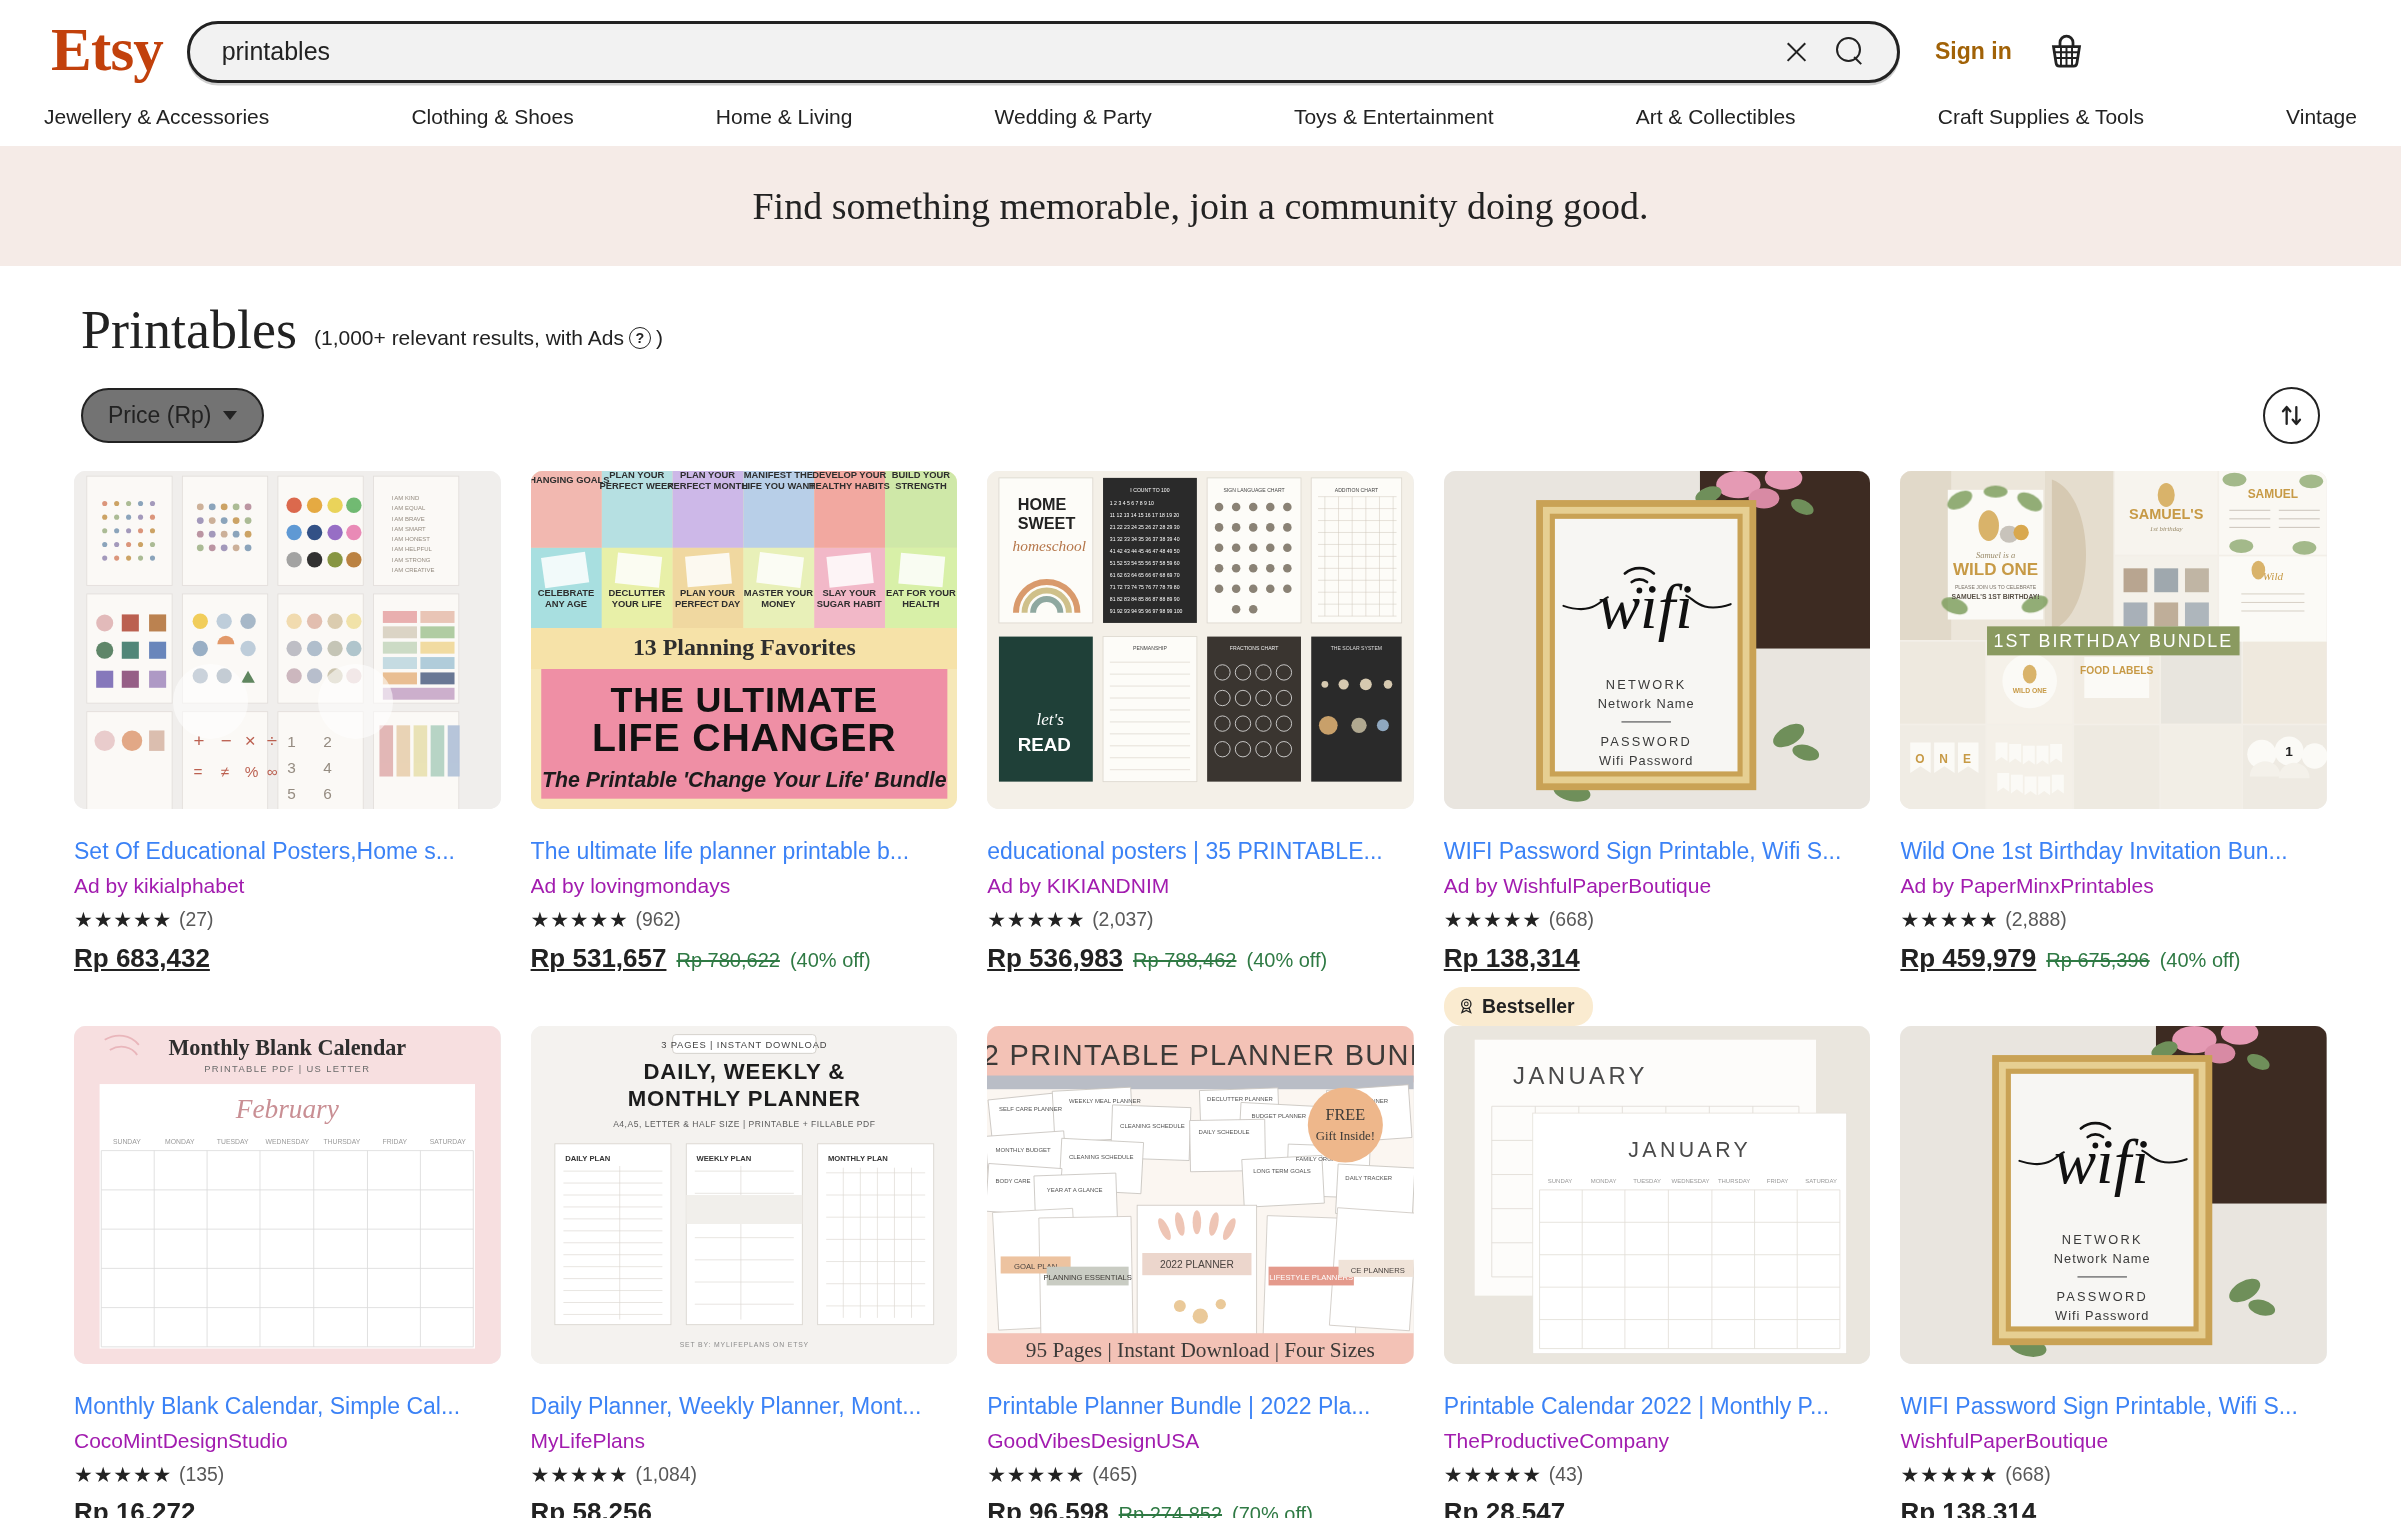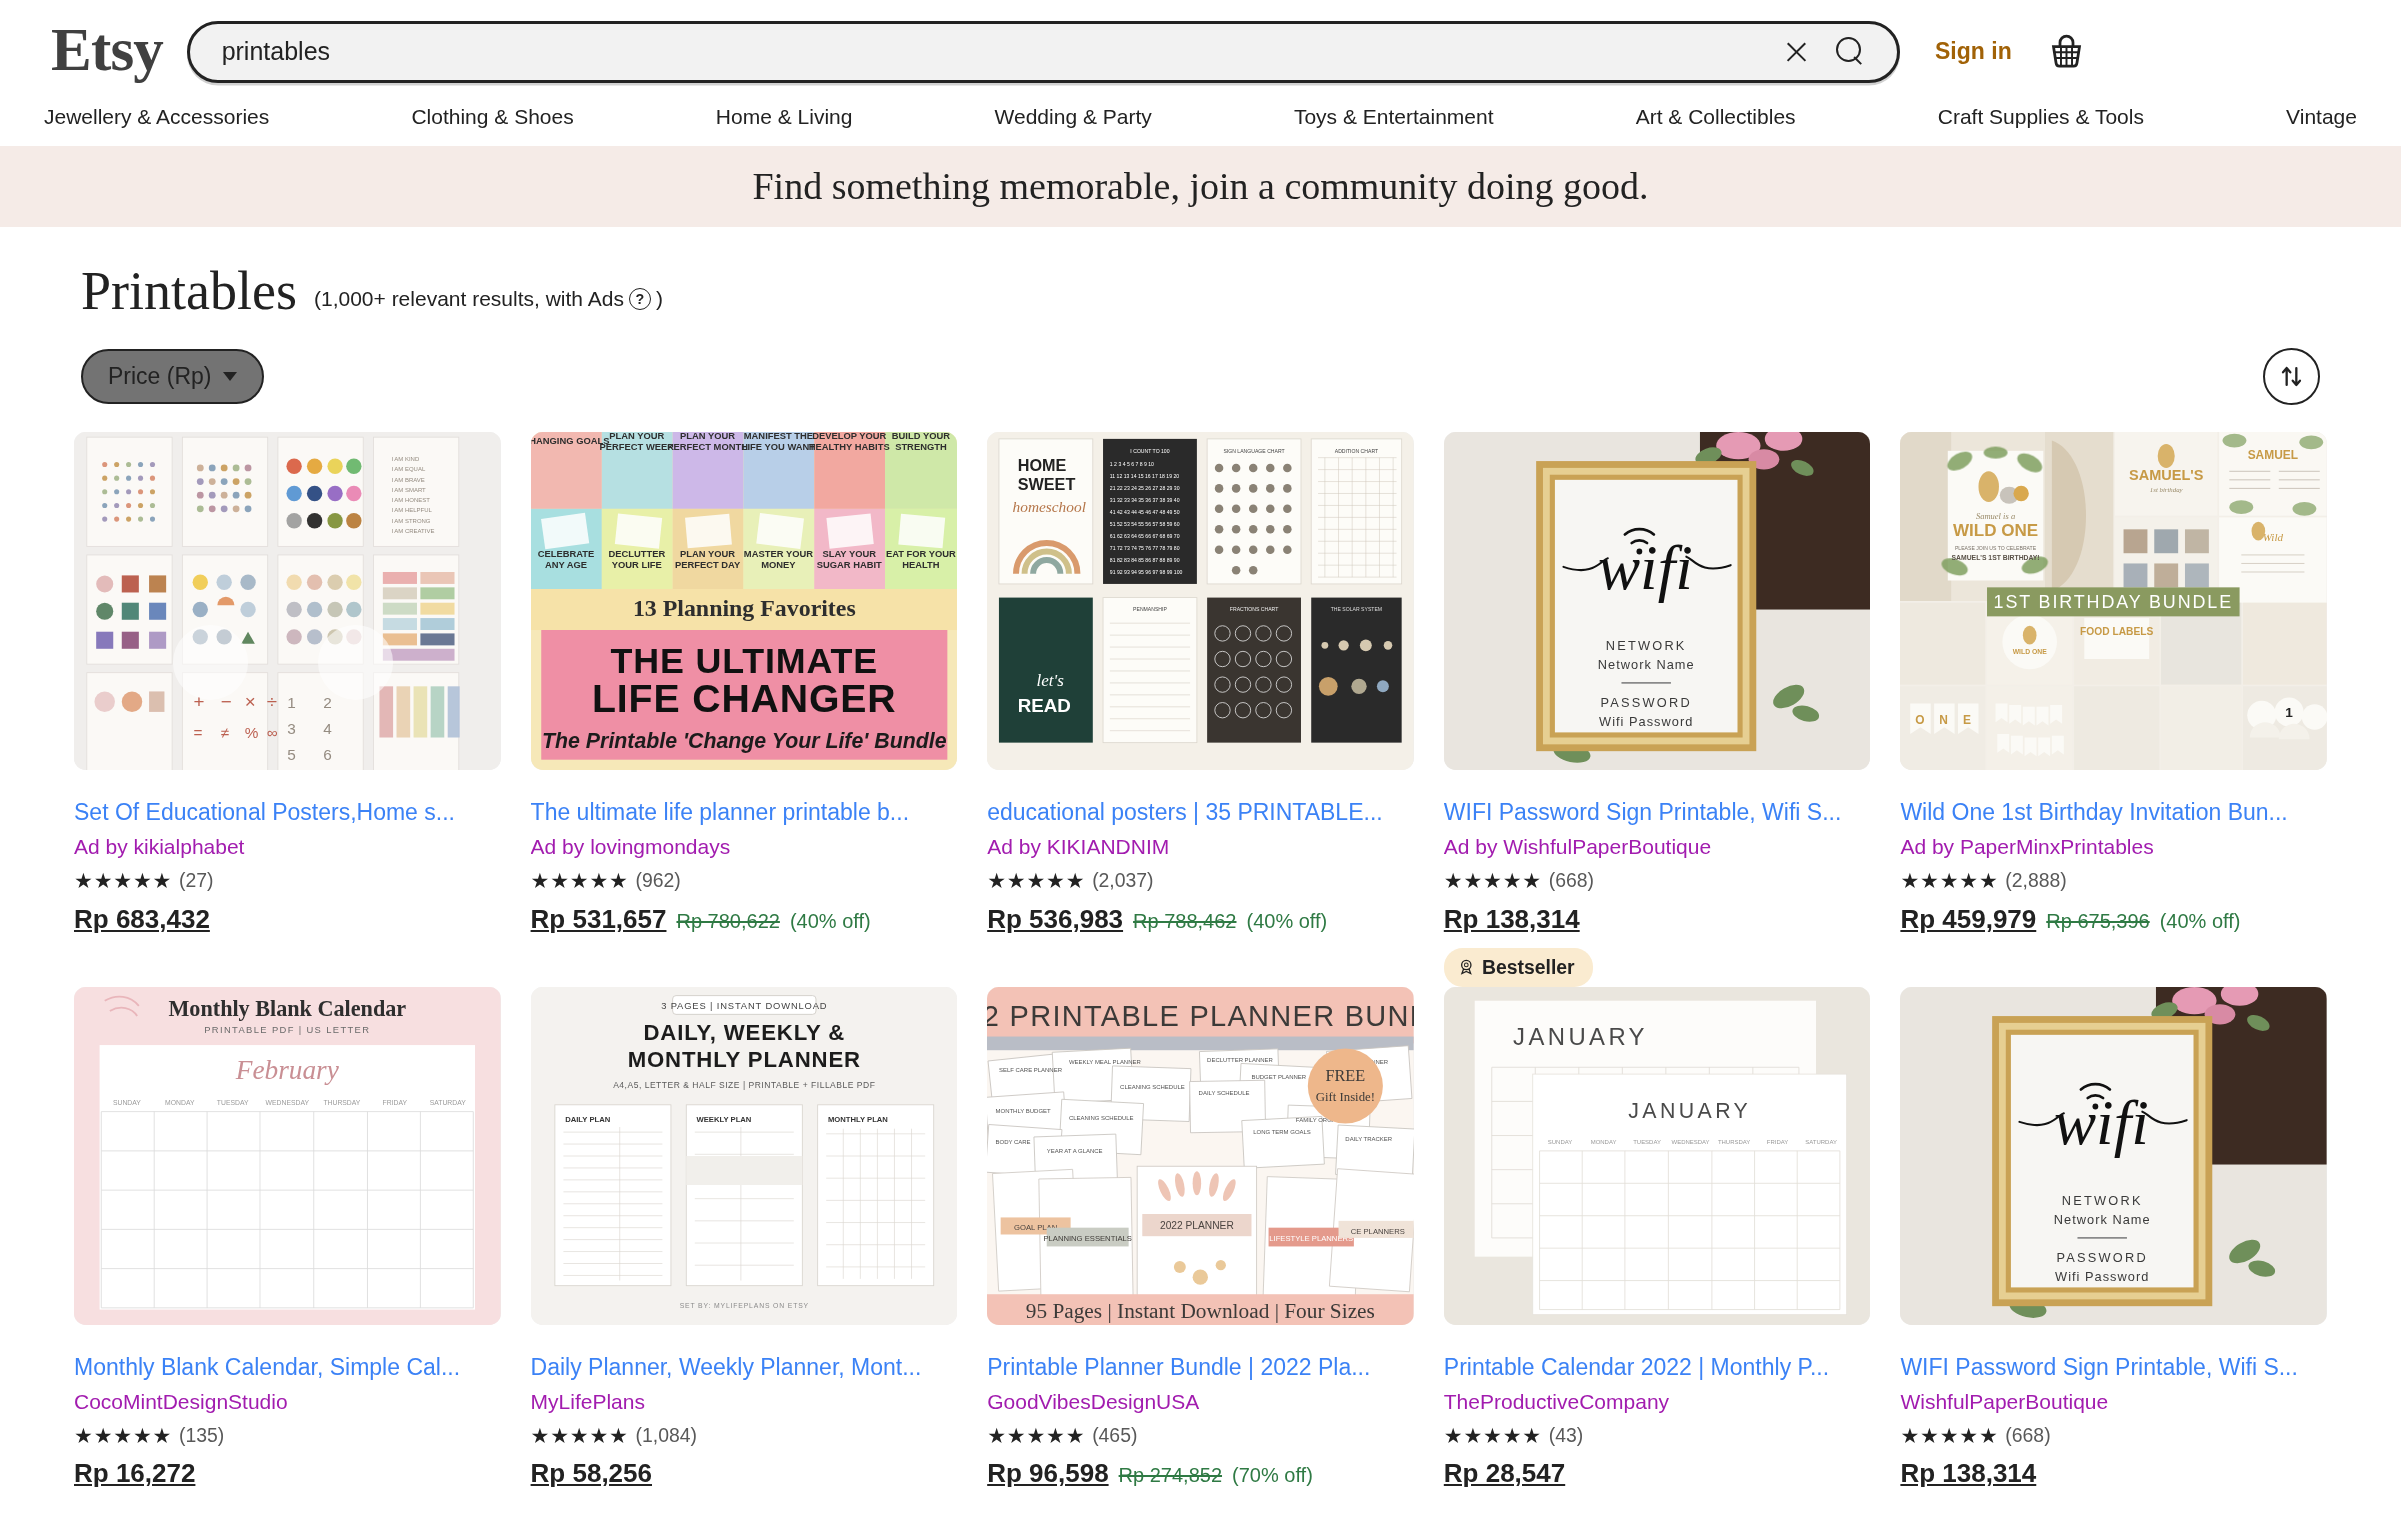--- a/index.html
+++ b/index.html
@@ -13,21 +13,21 @@
 
   
   .header {
     display: flex; align-items: center;
     padding: 18.6px 42px 13.5px 51px;
     gap: 23.6px;
   }
   .etsy-logo {
     font-family: "Liberation Serif", serif;
     font-size: 61px; font-weight: 700;
-    color: #404040; letter-spacing: -0.8px;
+    color: #c2410c; letter-spacing: -0.8px;
     line-height: 1; white-space: nowrap;
     padding-bottom: 5px;
   }
   .search-wrap {
     flex: 1; position: relative; max-width: 1713px;
   }
   .search-box {
     display: flex; align-items: center;
     height: 62px;
     border: 3.4px solid #222222;
@@ -80,21 +80,21 @@
     padding: 6.8px 44px 17px 44px;
     justify-content: space-between;
   }
   .nav-item {
     font-size: 21px; color: #222; white-space: nowrap; cursor: pointer;
   }
 
   
   .promo {
     background: #F5EBE7;
-    height: 81px;
+    height: 120px;
     display: flex; align-items: center; justify-content: center;
   }
   .promo-text {
     font-family: "Liberation Serif", serif;
     font-size: 38px; color: #222; font-weight: 400;
   }
 
   
   .title-row {
     display: flex; align-items: flex-end; gap: 17px;

